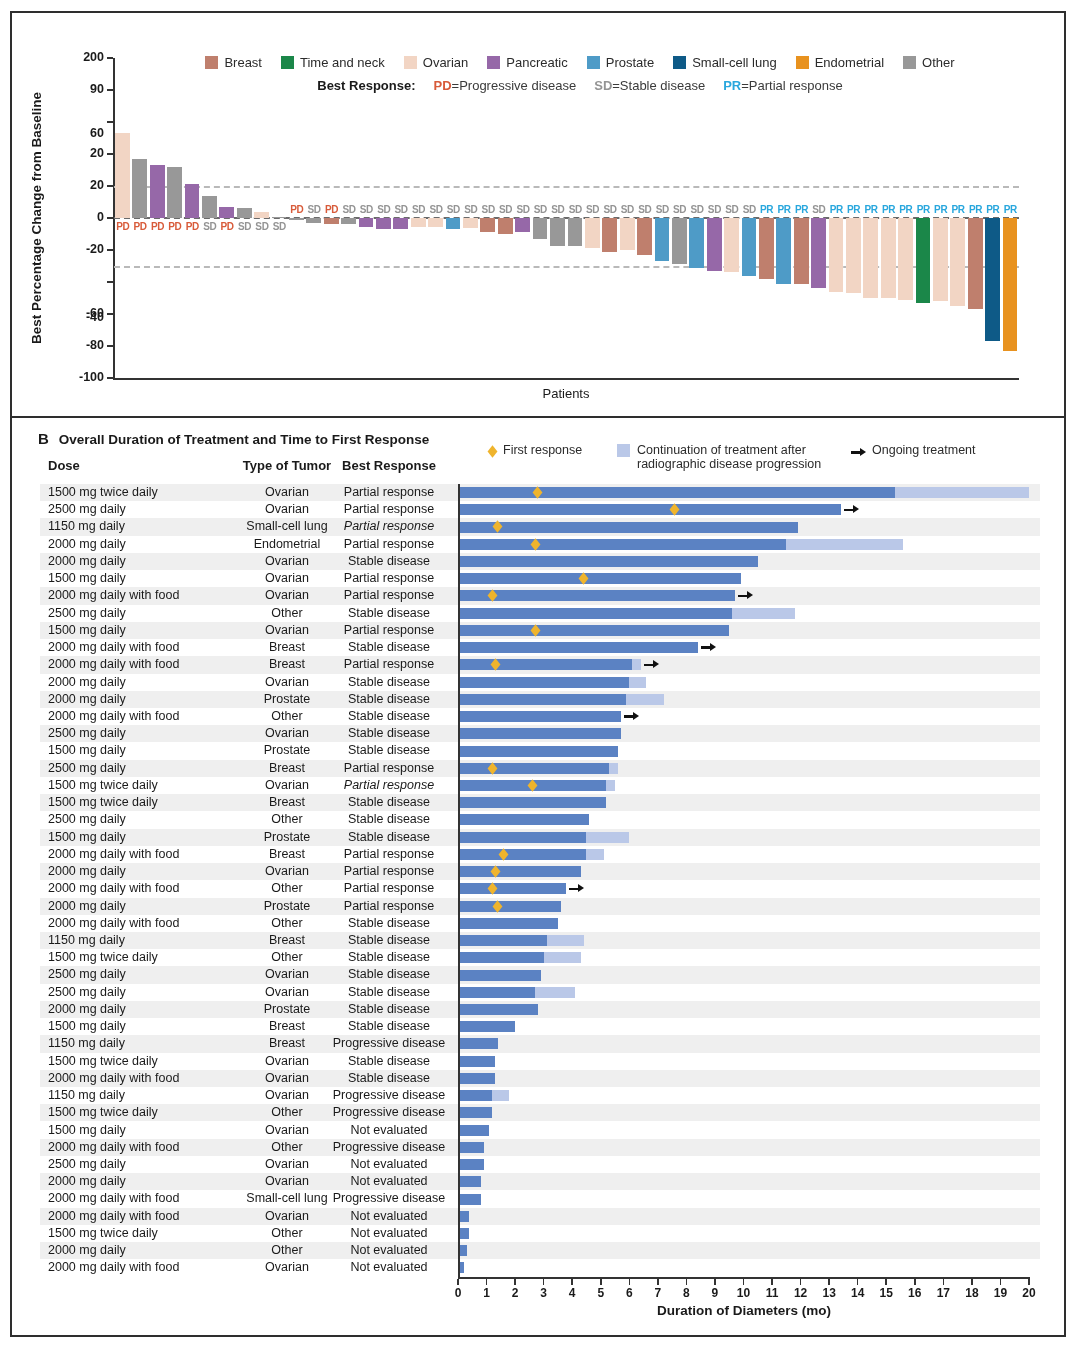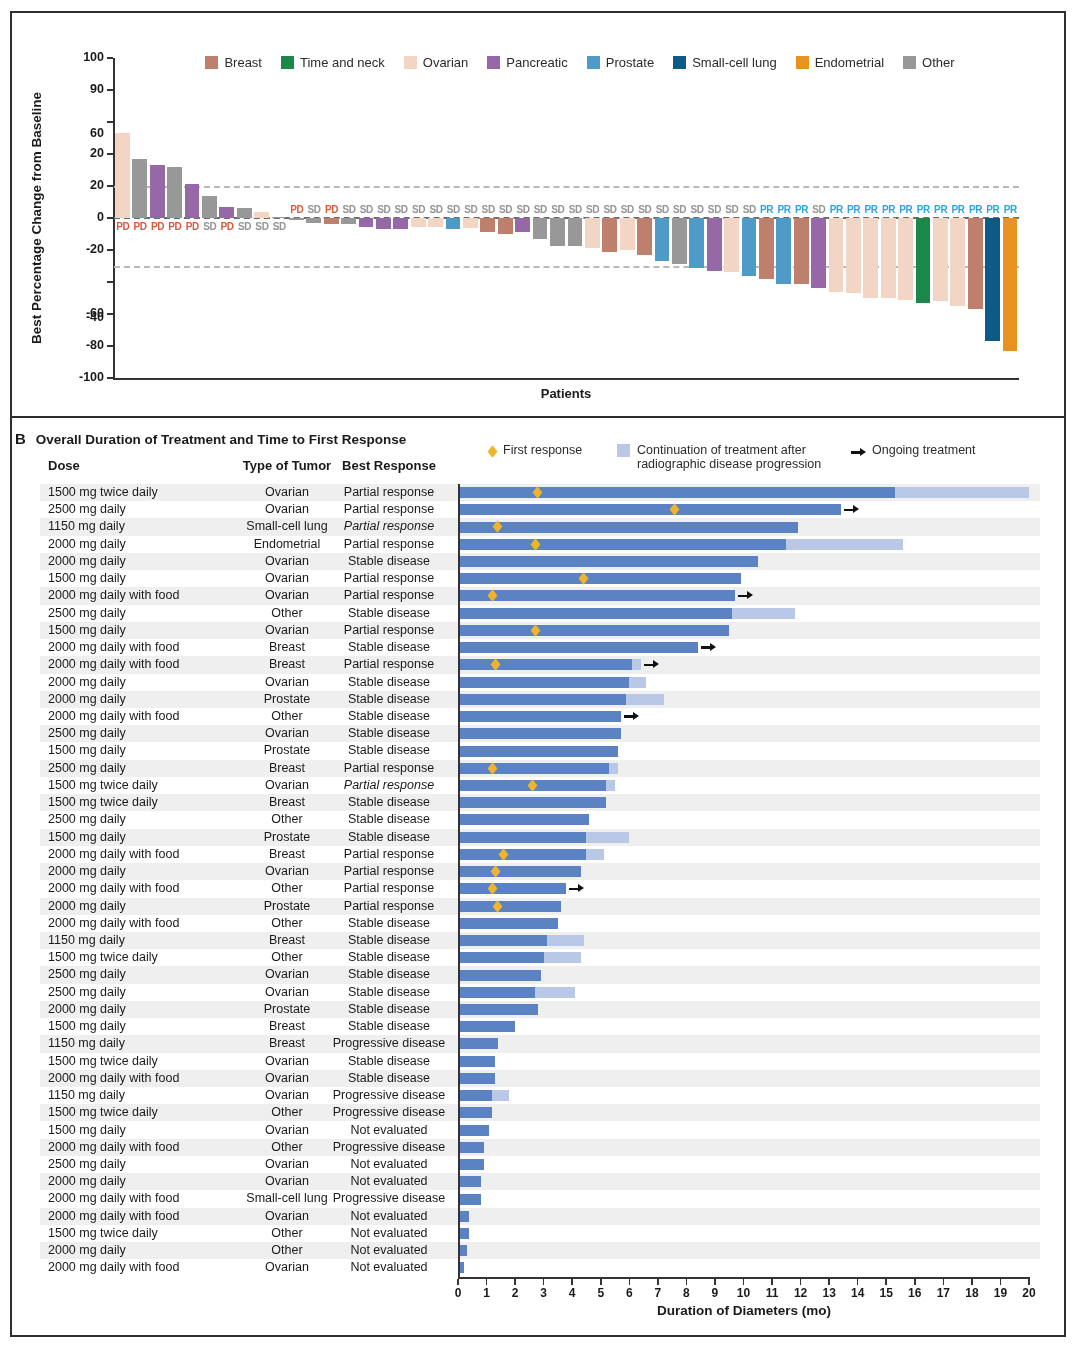--- a/index.html
+++ b/index.html
@@ -17,21 +17,21 @@
   .legR{position:absolute;left:120px;top:78px;width:920px;display:flex;justify-content:center;gap:18px;
         font-size:13px;color:#3a3a3a;align-items:center;}
   .legR b{color:#1a1a1a;}
   .code{font-weight:700;}
   .yaxis{position:absolute;left:113px;top:58px;width:2px;height:321px;background:#333;}
   .xaxisA{position:absolute;left:113px;top:378px;width:906px;height:2px;background:#333;}
   .ytick{position:absolute;height:2px;width:6px;background:#333;left:107px;}
   .ylab{position:absolute;width:40px;text-align:right;font-size:12.5px;font-weight:700;left:64px;}
   .ylabel-a{position:absolute;left:36px;top:218px;transform:translate(-50%,-50%) rotate(-90deg);
             font-weight:700;font-size:13.5px;white-space:nowrap;}
-  .xlabel-a{position:absolute;left:566px;top:386px;transform:translateX(-50%);font-weight:700;font-size:13px;}
+  .xlabel-a{position:absolute;left:566px;top:386px;transform:translateX(-50%);font-weight:400;font-size:13px;}
   .gline{position:absolute;left:114px;width:905px;height:0;border-top:2px dashed #b9b9b9;}
   .bline{position:absolute;left:114px;width:905px;height:0;border-top:2px dashed #6a6a6a;}
   .wbar{position:absolute;}
   .wlab{position:absolute;font-size:10px;font-weight:700;text-align:center;letter-spacing:-0.4px;}
   
   .legB-t{position:absolute;font-size:12.5px;color:#2b2b2b;white-space:nowrap;}
   .dia{position:absolute;width:7px;height:7px;background:#EFB42D;transform:scaleY(1.28) rotate(45deg);}
   .arrow{position:absolute;width:9px;height:2.5px;background:#111;}
   .arrow:after{content:'';position:absolute;right:-6px;top:-3.2px;border-left:6.5px solid #111;
                border-top:4.4px solid transparent;border-bottom:4.4px solid transparent;}
@@ -85,27 +85,33 @@
       <div class="it">
         <span class="sw" style="background: rgb(232, 146, 31);"></span>
         <span>Endometrial</span>
       </div>
       <div class="it">
         <span class="sw" style="background: rgb(152, 152, 152);"></span>
         <span>Other</span>
       </div>
     </div>
 
+  <div class="legR" id="legResp">
+    <b>Best Response:</b>
+  <div class="it" style="gap: 0px;"><span class="code" style="color: rgb(216, 91, 58);">PD</span><span>=Progressive disease</span></div>
+      <div class="it" style="gap: 0px;"><span class="code" style="color: rgb(148, 148, 148);">SD</span><span>=Stable disease</span></div>
+      <div class="it" style="gap: 0px;"><span class="code" style="color: rgb(41, 167, 221);">PR</span><span>=Partial response</span></div>
+    </div>
 
   <div class="ylabel-a">Best Percentage Change from Baseline</div>
   <div class="yaxis"></div>
   <div class="xaxisA"></div>
   <div id="yTicksA">
       <div class="ytick" style="top: 57px;"></div>
-      <div class="ylab" style="top: 50px;">100</div>
+      <div class="ylab" style="top: 50px;">200</div>
       <div class="ytick" style="top: 89px;"></div>
       <div class="ylab" style="top: 82px;">90</div>
       <div class="ytick" style="top: 121px;"></div>
       <div class="ylab" style="top: 126px;">60</div>
       <div class="ytick" style="top: 153px;"></div>
       <div class="ylab" style="top: 146px;">20</div>
       <div class="ytick" style="top: 185px;"></div>
       <div class="ylab" style="top: 178px;">20</div>
       <div class="ytick" style="top: 217px;"></div>
       <div class="ylab" style="top: 210px;">0</div>
@@ -224,21 +230,21 @@
       <div class="wlab" style="color: rgb(41, 167, 221); left: 947.385px; width: 21.4038px; top: 204px;">PR</div>
       <div class="wbar" style="left: 967.788px; width: 14.8038px; height: 91.2px; top: 218px; background: rgb(191, 127, 109);"></div>
       <div class="wlab" style="color: rgb(41, 167, 221); left: 964.788px; width: 21.4038px; top: 204px;">PR</div>
       <div class="wbar" style="left: 985.192px; width: 14.8038px; height: 123.2px; top: 218px; background: rgb(14, 90, 135);"></div>
       <div class="wlab" style="color: rgb(41, 167, 221); left: 982.192px; width: 21.4038px; top: 204px;">PR</div>
       <div class="wbar" style="left: 1002.6px; width: 14.8038px; height: 132.8px; top: 218px; background: rgb(232, 146, 31);"></div>
       <div class="wlab" style="color: rgb(41, 167, 221); left: 999.596px; width: 21.4038px; top: 204px;">PR</div>
     </div>
   <div class="xlabel-a">Patients</div>
 
-  <div class="ptitle" style="left:15px;top:430px;">
+  <div class="ptitle" style="left:38px;top:430px;">
     <span class="pletter">B</span><span>Overall Duration of Treatment and Time to First Response</span>
   </div>
 
   <div>
     <div class="dia" style="left:489px;top:448px;"></div>
     <div class="legB-t" style="left:503px;top:443px;position:absolute;">First response</div>
     <span class="sw" style="position:absolute;left:617px;top:444px;background:#BAC8E8;"></span>
     <div class="legB-t" style="left:637px;top:443px;position:absolute;">
       <div>Continuation of treatment after</div>
       <div>radiographic disease progression</div>

